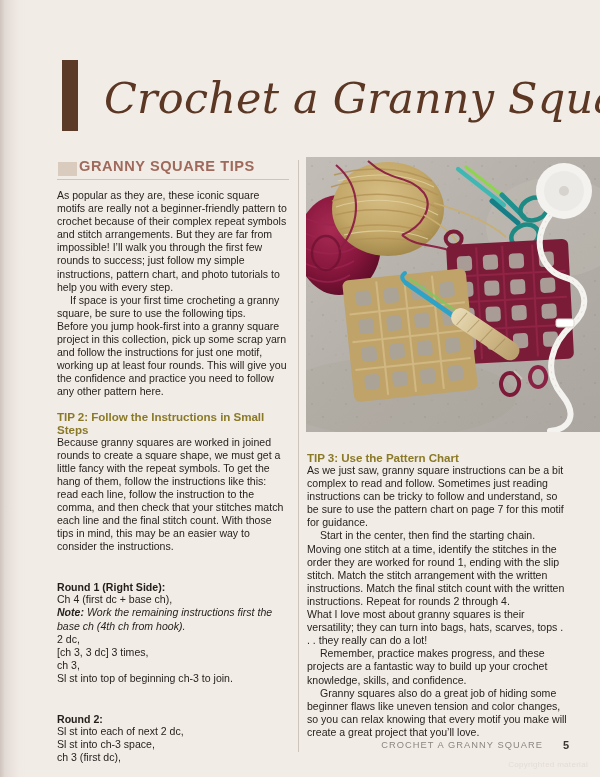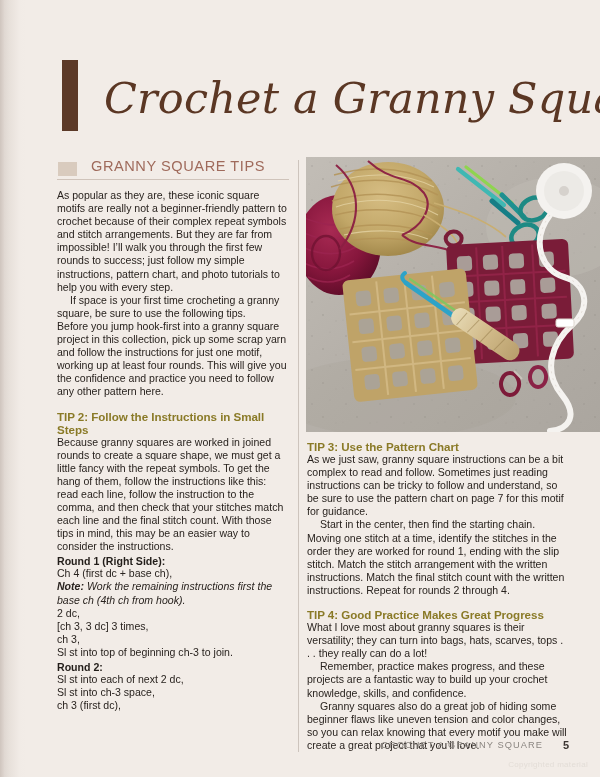--- a/index.html
+++ b/index.html
@@ -48,22 +48,22 @@
     background:#cdc4bd;
   }
 
   
   .sec-head{position:relative;height:28px;margin-bottom:3px;}
   .sec-swatch{
     position:absolute;left:1px;top:4px;width:19px;height:14px;
     background:#d9cbbe;
   }
   .sec-title{
-    position:absolute;left:34px;top:0;
-    font-size:14.6px;font-weight:400;letter-spacing:.55px;
+    position:absolute;left:22px;top:0;
+    font-size:14.6px;font-weight:700;letter-spacing:.55px;
     color:#9f6a5b;
     font-family:"Liberation Sans", sans-serif;
   }
   .sec-rule{
     position:absolute;left:0;right:0;top:21px;height:1px;background:#cfc3ba;
   }
 
   
   p.body{
     margin:0;
@@ -78,21 +78,21 @@
   .tip-head{
     margin:11px 0 0 0;
     font-size:11.6px;
     font-weight:700;
     color:#8a7a27;
     letter-spacing:-.05px;
     font-family:"Liberation Sans", sans-serif;
   }
 
   .round-head{
-    margin:2px 0 0 0;
+    margin:28px 0 0 0;
     font-size:10.6px;font-weight:700;color:#221d19;
     font-family:"Liberation Sans", sans-serif;
   }
   .patt-line{
     margin:0;font-size:10.55px;line-height:13.1px;color:#29231f;
     font-family:"Liberation Sans", sans-serif;
   }
   .patt-line b{font-weight:700;font-style:italic;}
   .patt-line i{font-style:italic;}
 
@@ -342,26 +342,25 @@
     <p class="patt-line">ch 3,</p>
     <p class="patt-line">Sl st into top of beginning ch-3 to join.</p>
 
     <p class="round-head">Round 2:</p>
     <p class="patt-line">Sl st into each of next 2 dc,</p>
     <p class="patt-line">Sl st into ch-3 space,</p>
     <p class="patt-line">ch 3 (first dc),</p>
 
   </div>
 
-  <div class="col col-right" style="top:440px">
+  <div class="col col-right" style="top:451px">
     <p class="tip-head" style="margin-top:0">TIP 3: Use the Pattern Chart</p>
     <p class="body">As we just saw, granny square instructions can be a bit complex to read and follow. Sometimes just reading instructions can be tricky to follow and understand, so be sure to use the pattern chart on page 7 for this motif for guidance.</p>
     <p class="body indent">Start in the center, then find the starting chain. Moving one stitch at a time, identify the stitches in the order they are worked for round 1, ending with the slip stitch. Match the stitch arrangement with the written instructions. Match the final stitch count with the written instructions. Repeat for rounds 2 through 4.</p>
 
-    <p class="tip-head">TIP 4: Good Practice Makes Great Progress</p>
     <p class="body">What I love most about granny squares is their versatility; they can turn into bags, hats, scarves, tops . . . they really can do a lot!</p>
     <p class="body indent">Remember, practice makes progress, and these projects are a fantastic way to build up your crochet knowledge, skills, and confidence.</p>
     <p class="body indent">Granny squares also do a great job of hiding some beginner flaws like uneven tension and color changes, so you can relax knowing that every motif you make will create a great project that you’ll love.</p>
   </div>
 
   <div class="footer">
     <span class="footer-title">CROCHET A GRANNY SQUARE</span>
     <span class="footer-page">5</span>
   </div>
 

